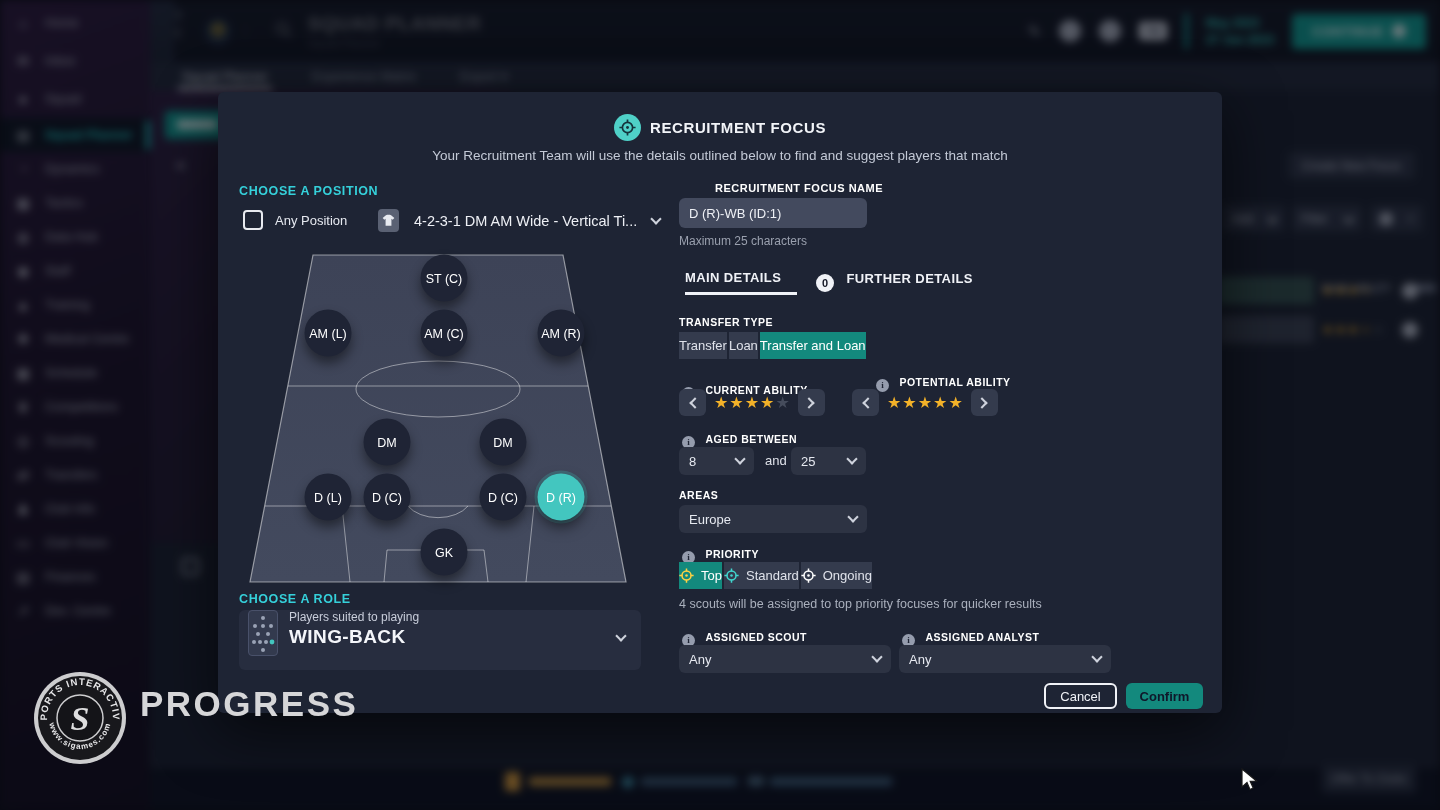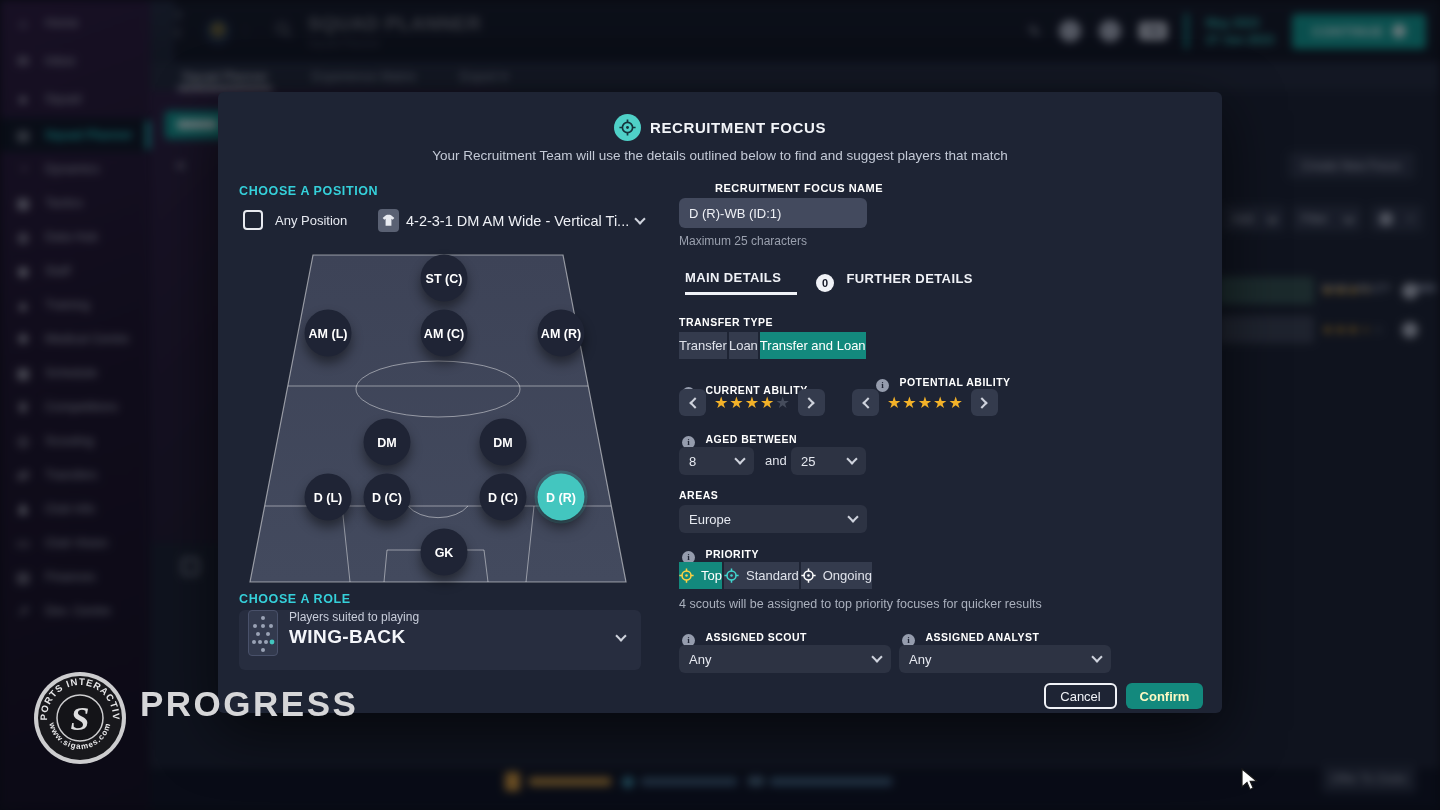--- a/index.html
+++ b/index.html
@@ -89,32 +89,32 @@
   .m-head { position:absolute; left:0; top:22px; width:100%; display:flex;
             align-items:center; justify-content:center; gap:9px; }
   .focus-ico { width:27px; height:27px; border-radius:50%; background:#4fd0c7;
                display:flex; align-items:center; justify-content:center; }
   .m-title { color:#f2f4f8; font-size:15px; font-weight:700; letter-spacing:.6px; }
   .m-sub { position:absolute; left:0; top:56px; width:100%; text-align:center;
            color:#c3c9d6; font-size:13.5px; }
   .cyan-head { color:#35d0da; font-size:12.5px; font-weight:700; letter-spacing:.6px; }
   .checkbox { width:20px; height:20px; border:2px solid #e8eaf0; border-radius:4px; background:transparent; }
   .chk-label { color:#e6e9f0; font-size:13px; }
-  .formation-ctl { display:flex; align-items:center; gap:7px; color:#eef0f5; }
+  .formation-ctl { display:flex; align-items:center; gap:15px; color:#eef0f5; }
   .kit-ico { width:21px; height:23px; background:#5a6173; border-radius:4px;
              display:flex; align-items:center; justify-content:center; }
   .formation-txt { font-size:14.5px; }
   .chev { width:8px; height:8px; border-right:2px solid #cfd3dd; border-bottom:2px solid #cfd3dd;
           transform:rotate(45deg); margin-top:-4px; }
   .chev.l { transform:rotate(135deg); margin:0 0 0 4px; }
   .chev.r { transform:rotate(-45deg); margin:0 4px 0 0; }
 
   .pitch-wrap { position:absolute; left:14px; top:156px; width:412px; height:342px; }
   .pos { position:absolute; width:47px; height:47px; border-radius:50%; background:#1f2435;
-         color:#fff; font-weight:700; font-size:12.5px; display:flex; align-items:center;
+         color:#fff; font-weight:400; font-size:12.5px; display:flex; align-items:center;
          justify-content:center; transform:translate(-50%,-50%); white-space:nowrap;
          box-shadow:0 7px 12px rgba(0,0,0,.45); }
   .pos.sel { background:#43c6bf; box-shadow:0 7px 14px rgba(0,0,0,.5), 0 0 0 3px rgba(67,198,191,.25); }
 
   .role-box { position:absolute; left:21px; top:518px; width:402px; height:60px;
               background:#272d3f; border-radius:6px; display:flex; align-items:flex-start; }
   .role-ico { width:30px; height:46px; background:#333a4e; border:1px solid #49516a;
               border-radius:4px; margin:0 11px 0 9px; }
   .role-prefix { color:#c9cedb; font-size:12px; }
   .role-name { color:#f4f6fa; font-size:19px; font-weight:700; letter-spacing:.4px; margin-top:2px; }
@@ -151,21 +151,21 @@
   .select { position:absolute; height:28px; background:#2d3343; border-radius:6px;
             color:#e6e9f0; font-size:13px; display:flex; align-items:center;
             justify-content:space-between; padding:0 10px; }
   .and-txt { color:#dfe2ea; font-size:13px; }
   .note { color:#aab0bd; font-size:12.5px; }
 
   .cancel-btn { position:absolute; left:826px; top:591px; width:73px; height:26px;
                 background:transparent; border:2px solid #f0f2f7; border-radius:6px;
                 color:#f0f2f7; font-size:13px; display:flex; align-items:center; justify-content:center; }
   .confirm-btn { position:absolute; left:908px; top:591px; width:77px; height:26px;
-                 background:#13897d; border:none; border-radius:6px; color:#fef9c3;
+                 background:#13897d; border:none; border-radius:6px; color:#0f172a;
                  font-size:13px; font-weight:700; display:flex; align-items:center; justify-content:center; }
 
   
   .watermark { position:absolute; left:0; top:660px; pointer-events:none; }
   .wm-text { position:absolute; left:140px; top:25px; color:#d6d6d8; font-weight:700;
              font-size:35px; letter-spacing:2.5px; line-height:1.06; }
   .cursor { position:absolute; left:1240px; top:768px; }
 </style>
 </head>
 <body>

